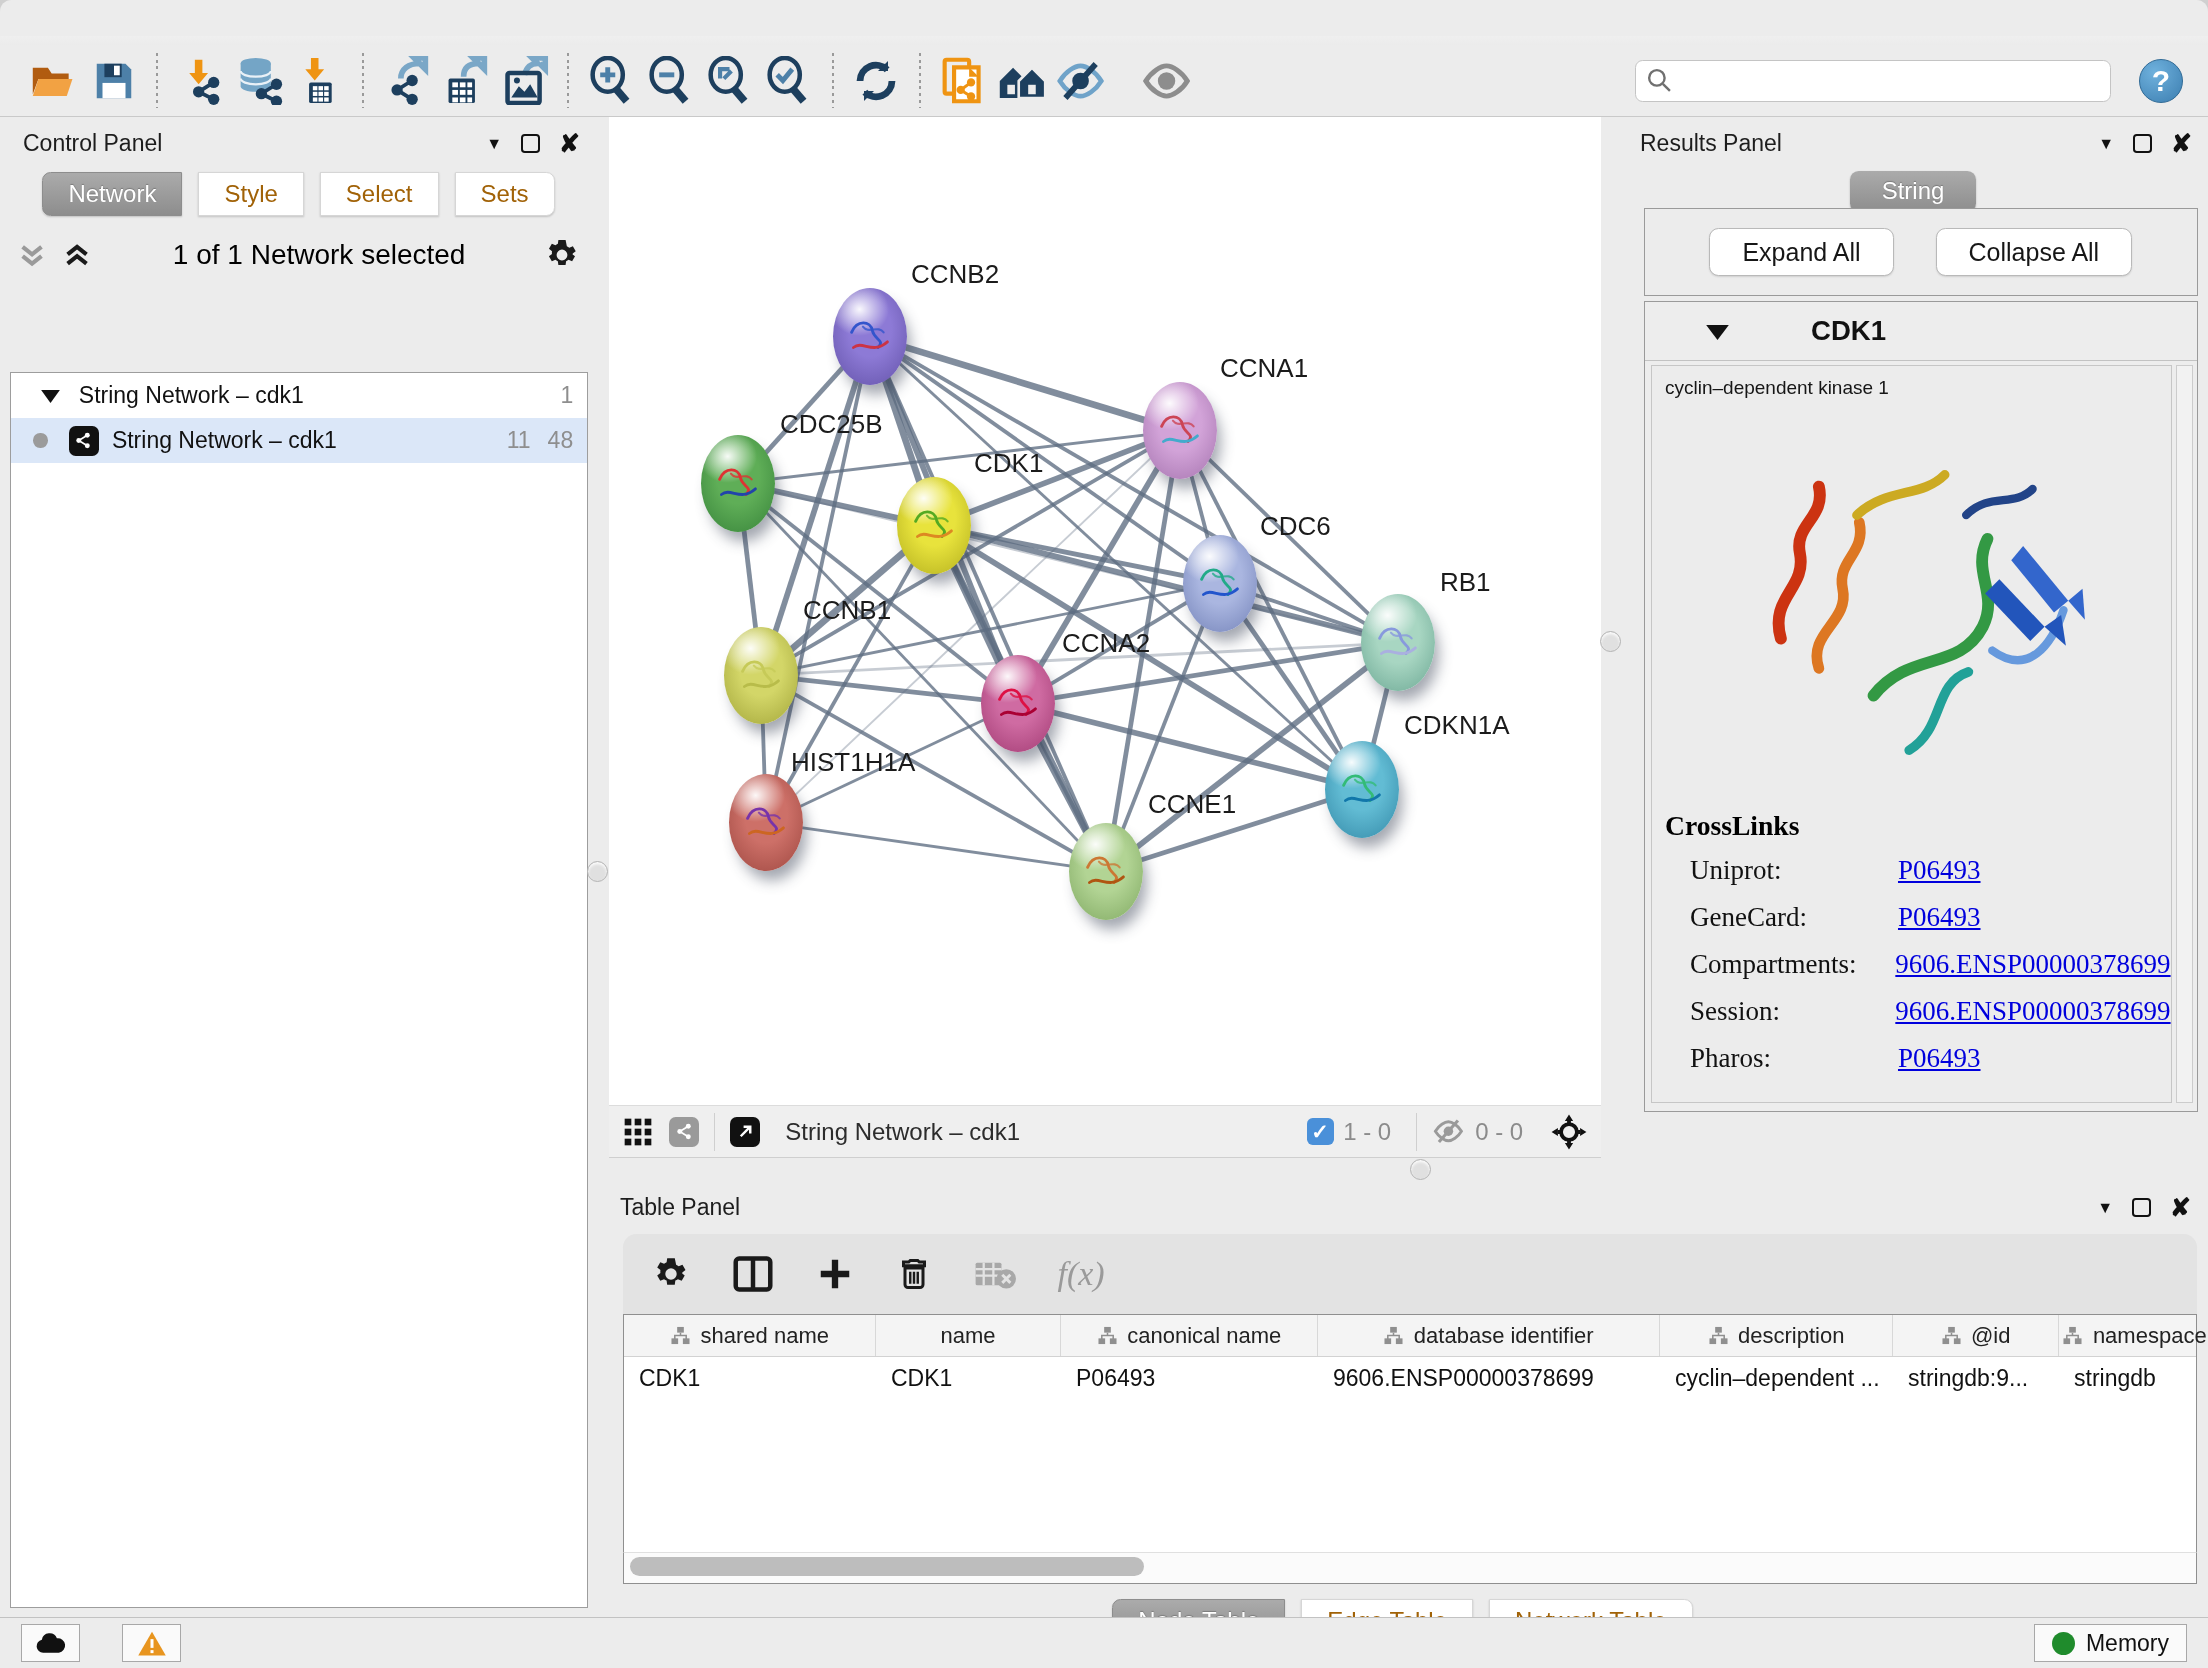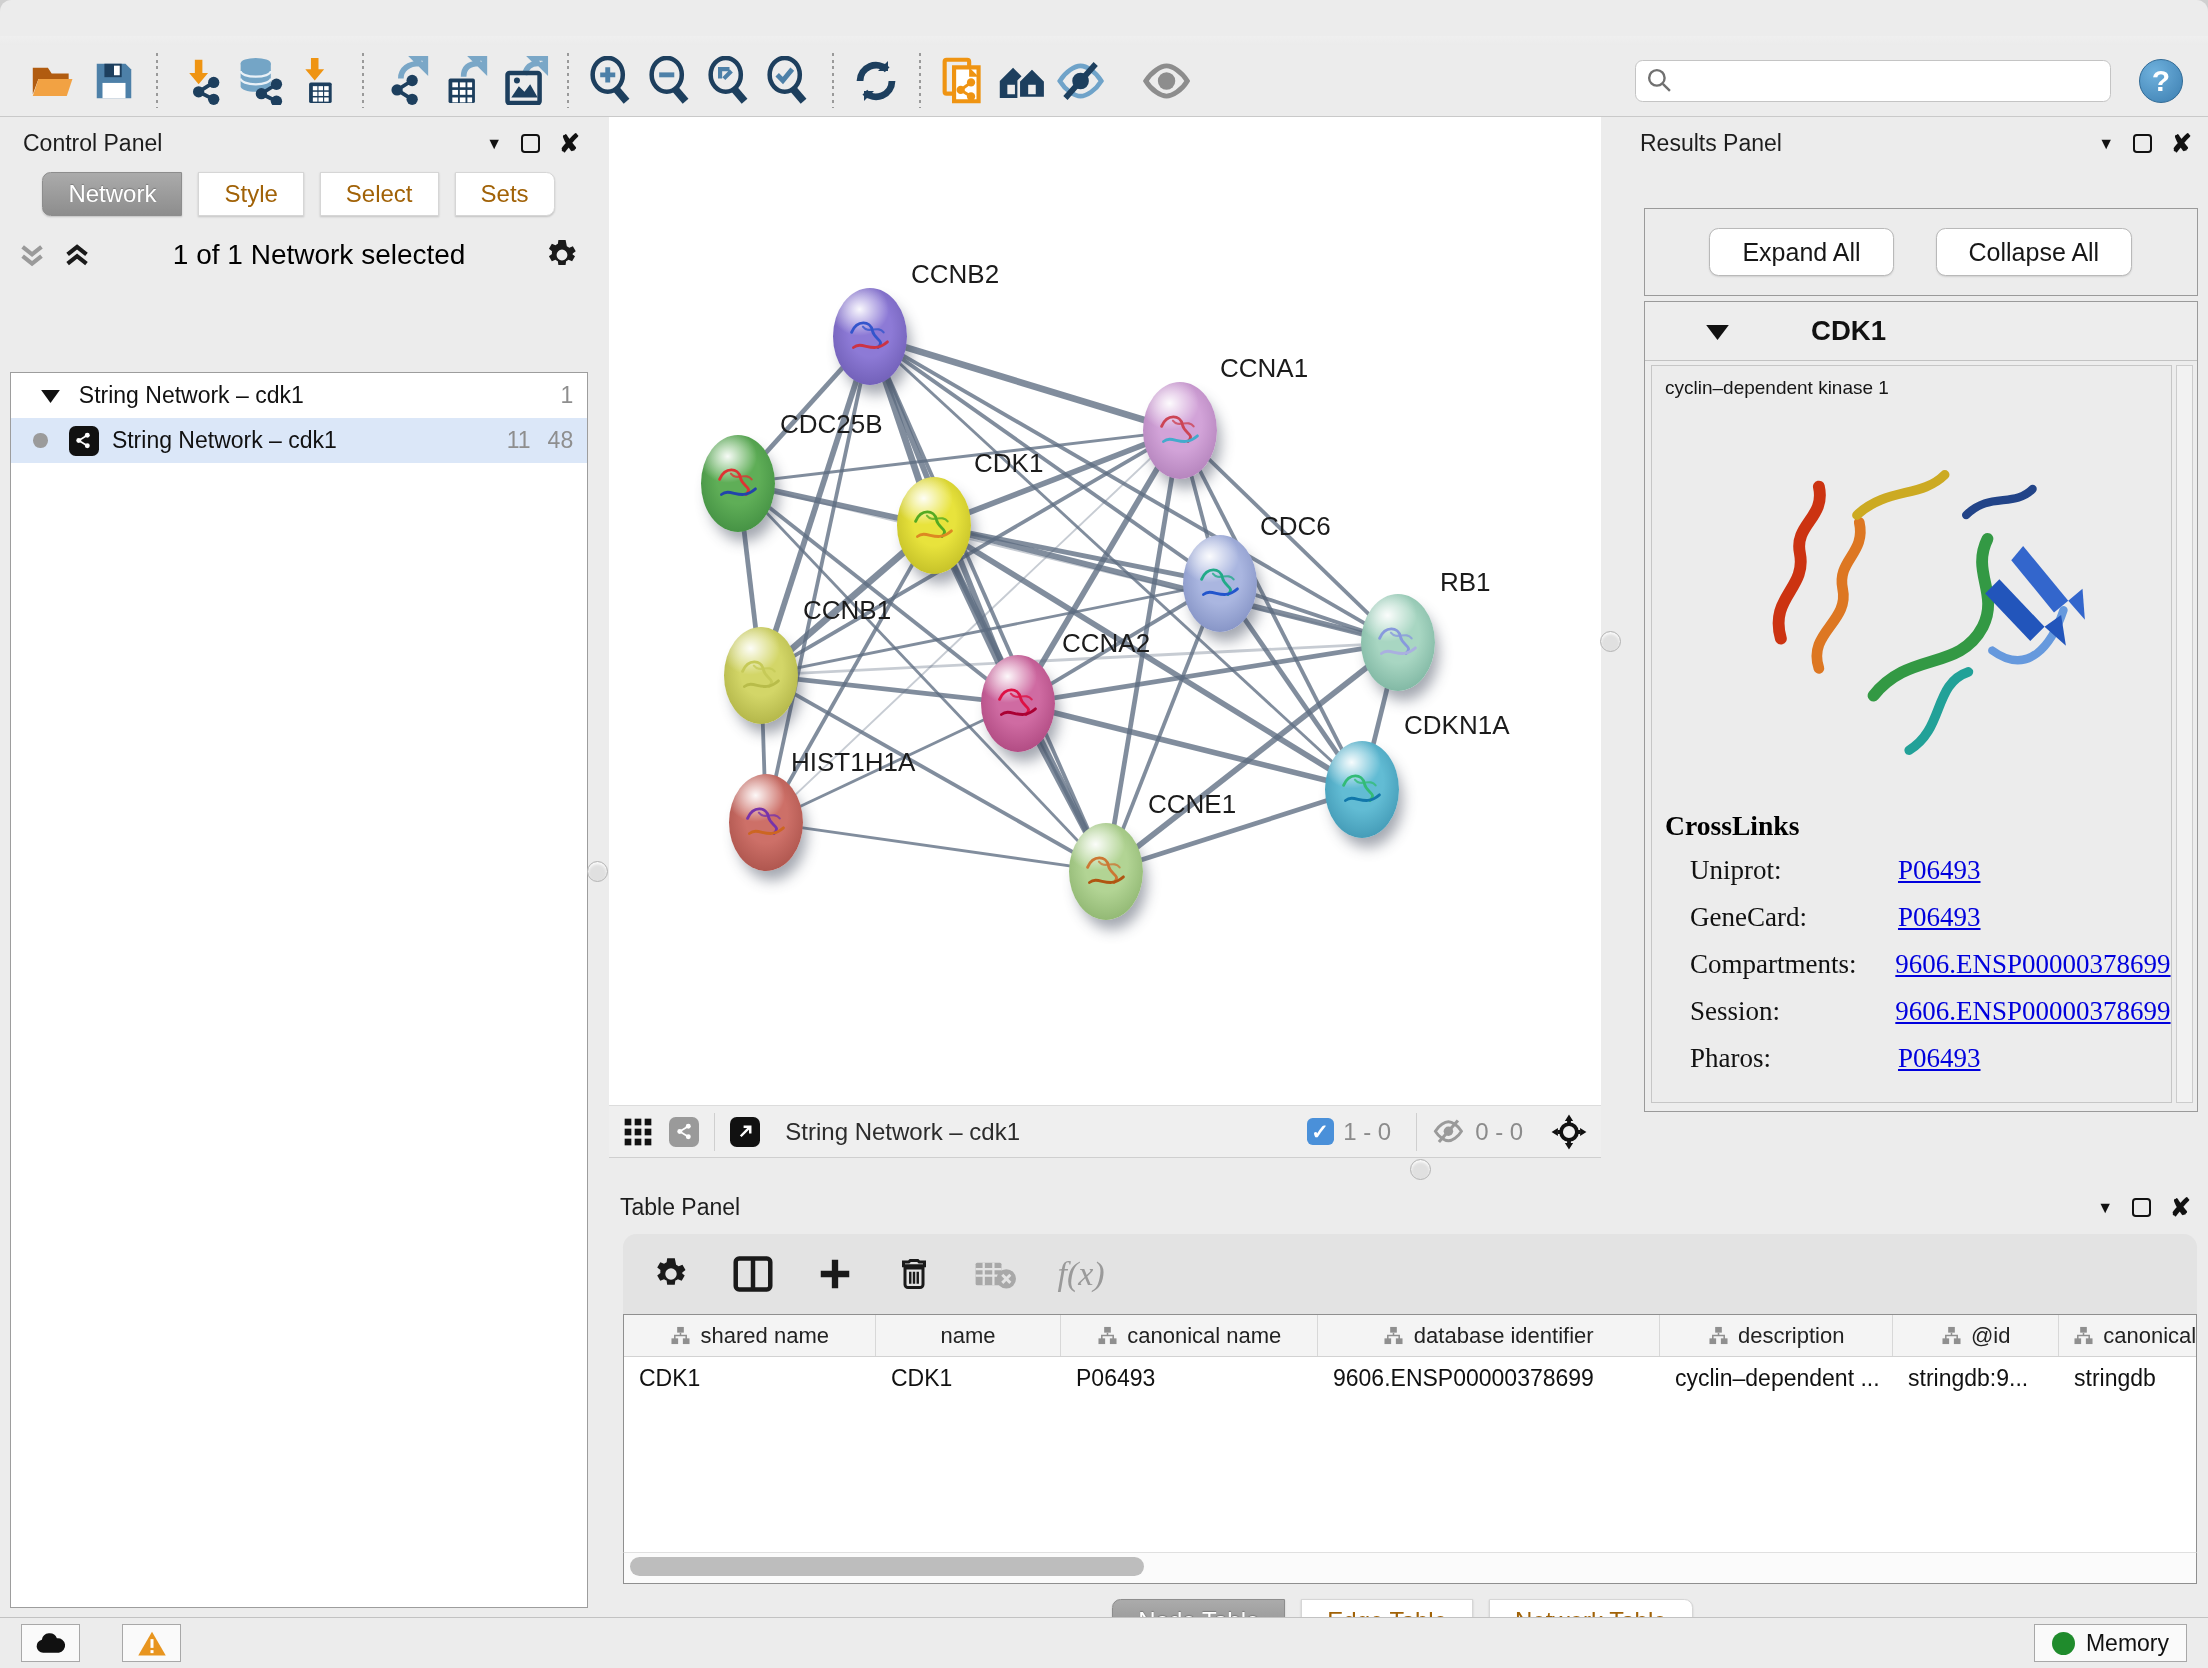--- a/index.html
+++ b/index.html
@@ -555,20 +555,23 @@
 
   <div class="results-panel">
     <div class="rp-head">
       <div class="panel-title">Results Panel</div>
       <div class="win-icons">
         <span class="wi-arrow">▼</span>
         <span class="wi-box"></span>
         <span class="wi-x">✘</span>
       </div>
     </div>
+    <div class="rp-tab-row">
+        <span class="rp-tab">String</span>
+      </div>
     <div class="rp-box1">
       <span class="rp-btn">Expand All</span>
       <span class="rp-btn">Collapse All</span>
     </div>
     <div class="rp-box2">
       <div class="rp-prot-head">
         <svg width="23" height="17" viewBox="0 0 12 9">
             <path d="M0 1h12L6 9z" fill="#111"></path>
           </svg>
         <span class="rp-prot-name">CDK1</span>
@@ -700,21 +703,21 @@
             </svg>
             <span>@id</span>
           </div>
           <div class="th" style="width: 152px;">
             <svg width="21" height="19" viewBox="0 0 22 20">
               <rect x="7.5" y="1" width="7" height="6" fill="#8f8f8f"></rect>
               <path d="M11 7v3M5 14v-4h12v4" stroke="#8f8f8f" stroke-width="1.6" fill="none"></path>
               <rect x="1.5" y="13" width="7" height="6" fill="#8f8f8f"></rect>
               <rect x="13.5" y="13" width="7" height="6" fill="#8f8f8f"></rect>
             </svg>
-            <span>canonical</span>
+            <span>namespace</span>
           </div>
         </div>
       <div id="table-rows">
           <div class="trow">
             <div class="td" style="width: 252px;">CDK1</div>
             <div class="td" style="width: 185px;">CDK1</div>
             <div class="td" style="width: 257px;">P06493</div>
             <div class="td" style="width: 342px;">9606.ENSP00000378699</div>
             <div class="td" style="width: 233px;">cyclin–dependent ...</div>
             <div class="td" style="width: 166px;">stringdb:9...</div>

